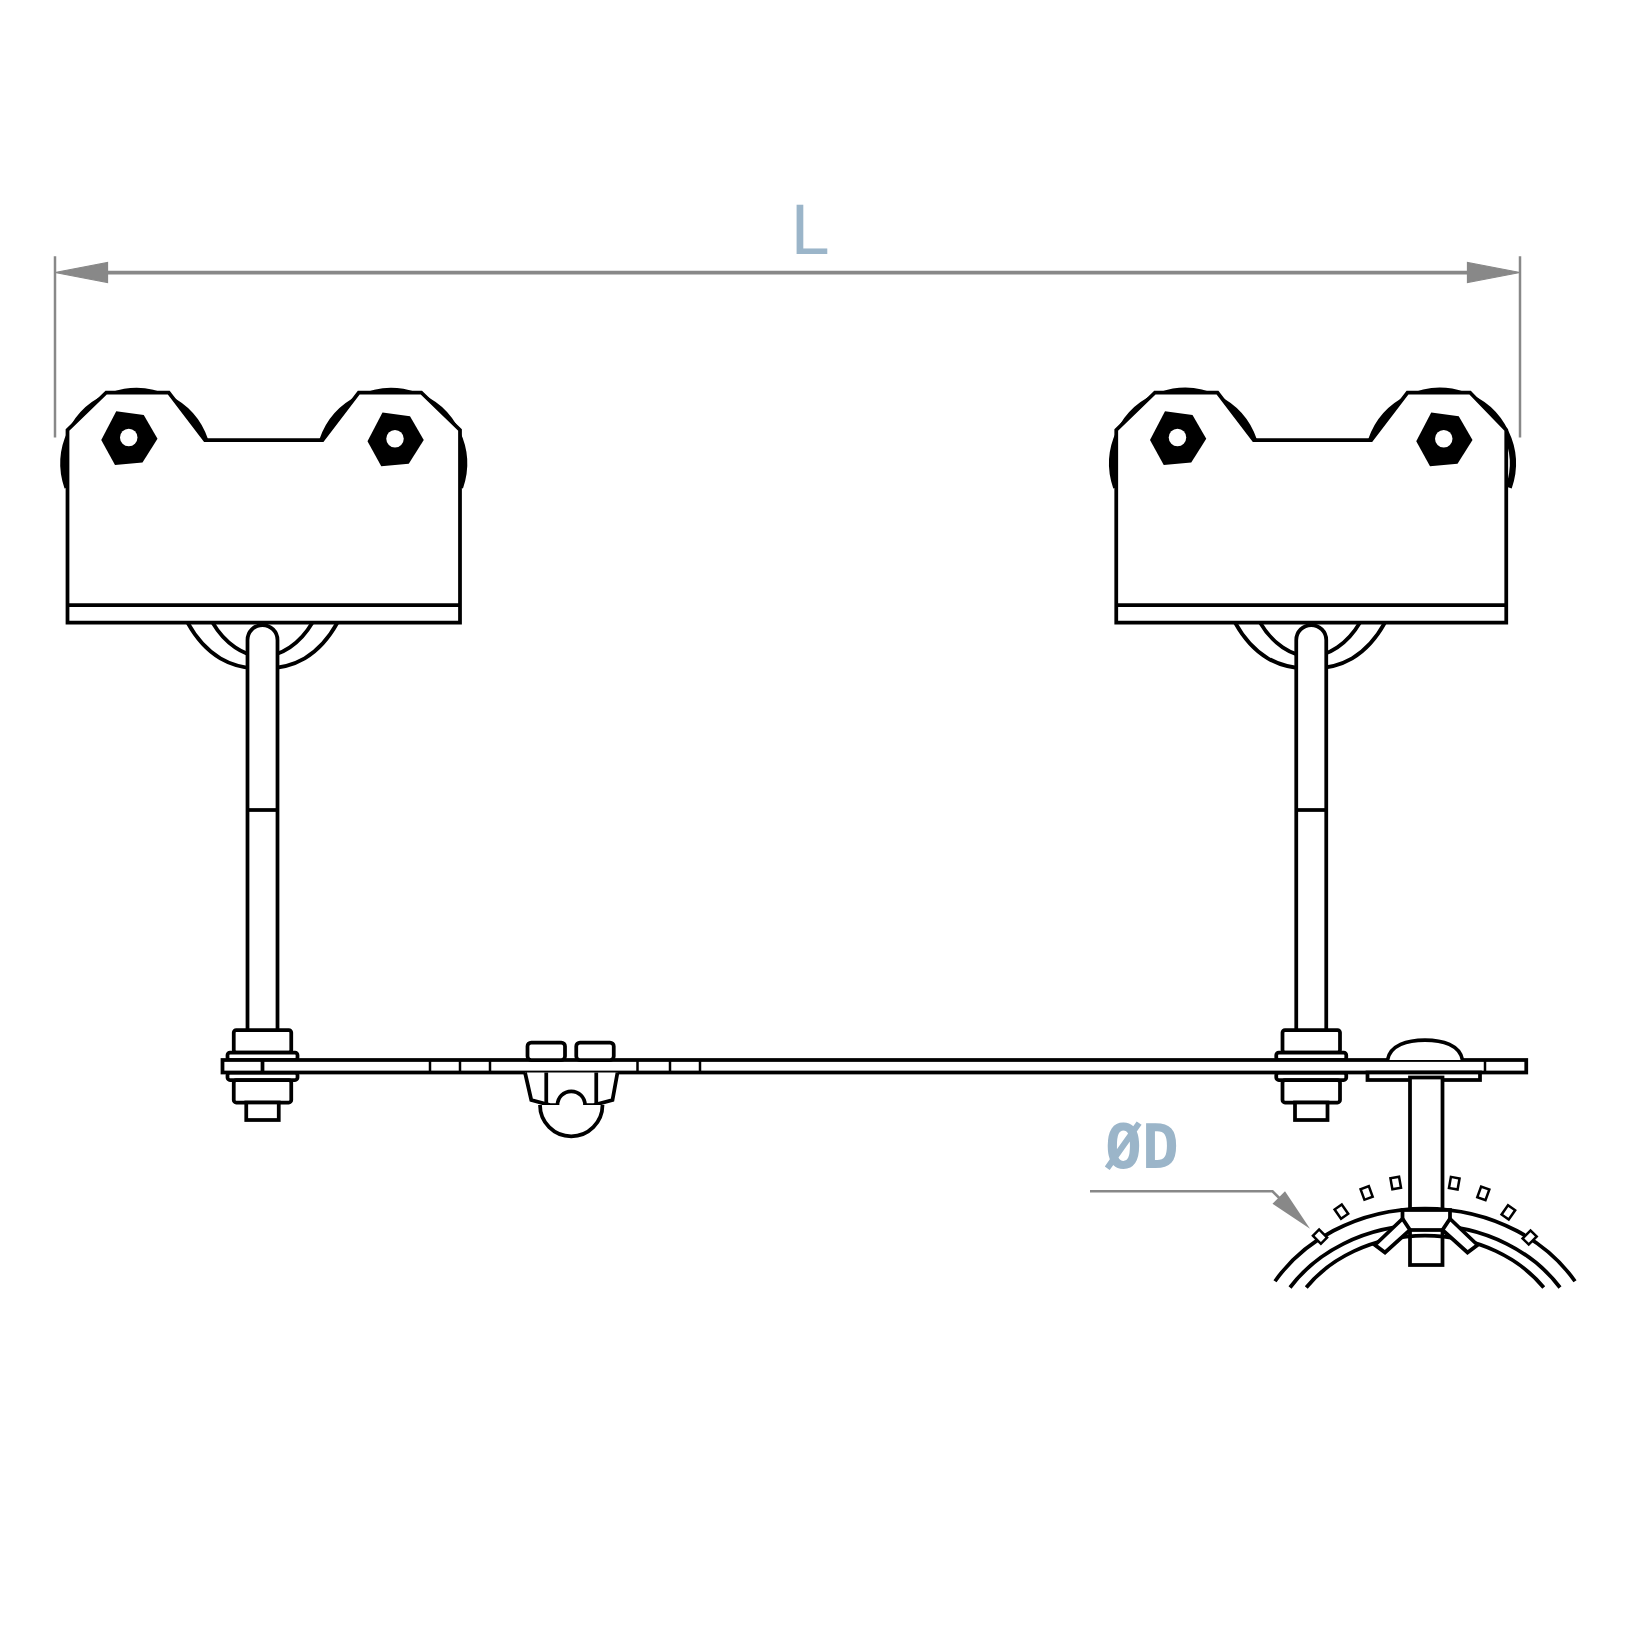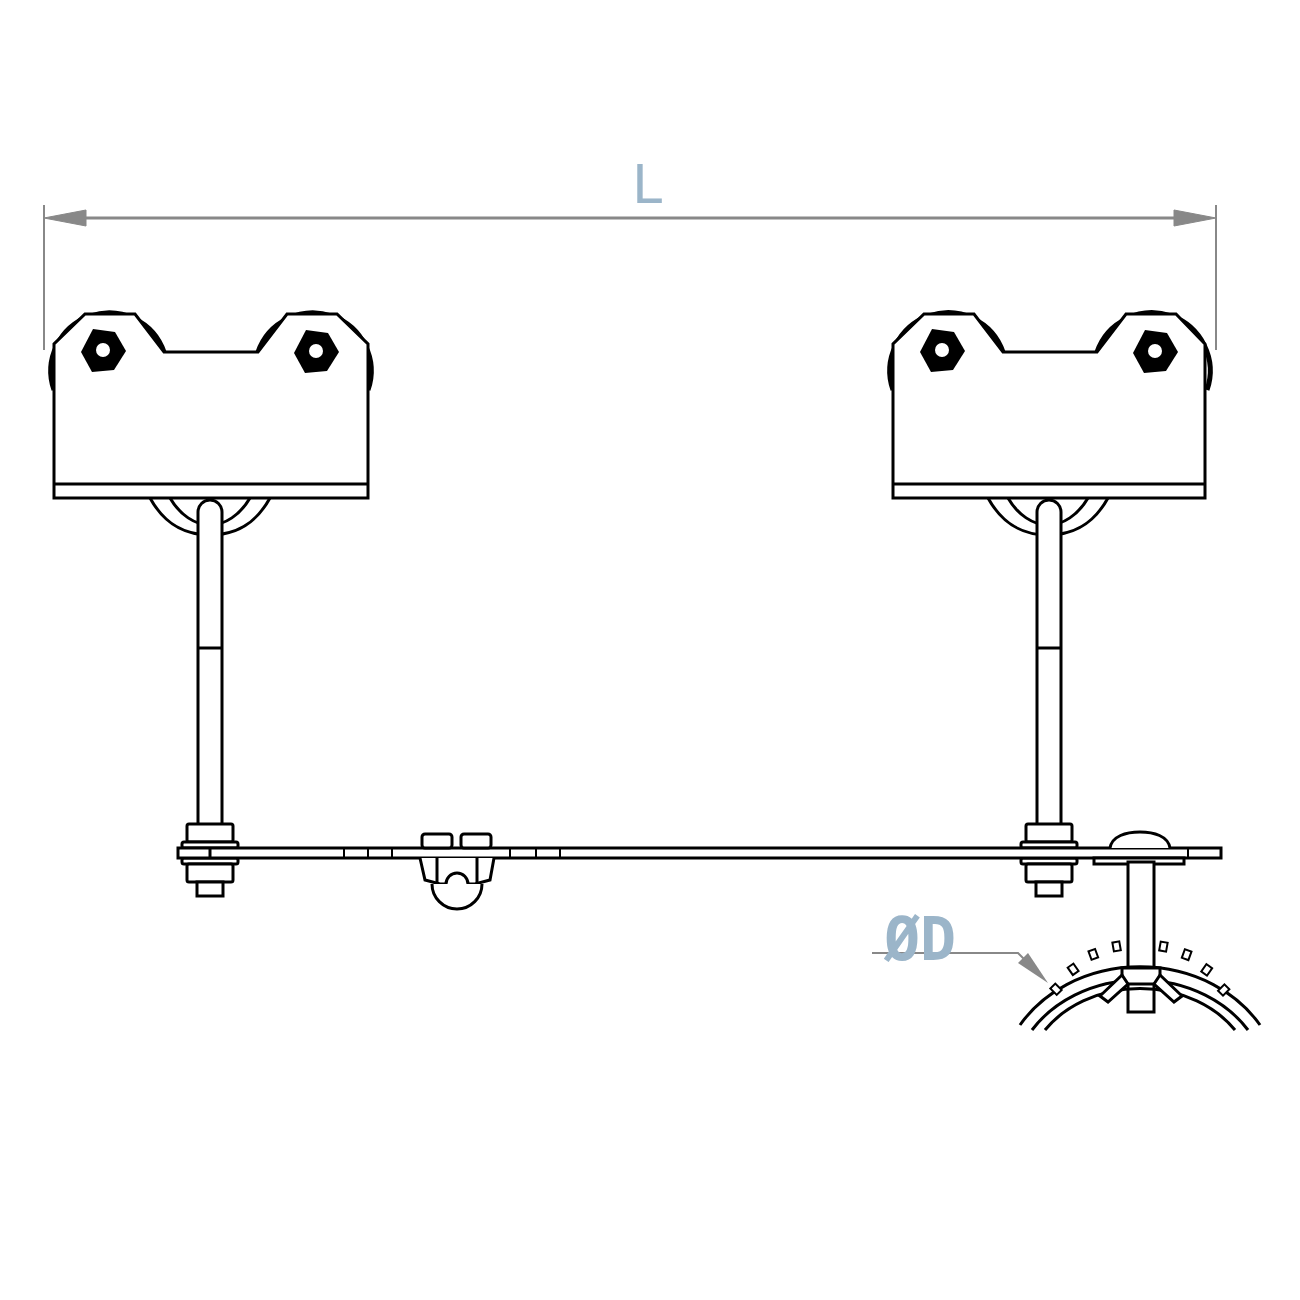--- a/index.html
+++ b/index.html
@@ -6,21 +6,21 @@
     body { width: 1300px; height: 1300px; position: relative; overflow: hidden; }
     #drawing { position: absolute; left: 0; top: 0; width: 1300px; height: 1300px; }
     .dim-label {
       position: absolute;
       font-family: "DejaVu Sans", sans-serif;
       font-weight: bold;
       color: #9bb5c9;
       line-height: 1;
     }
     #label-L { left: 632px; top: 158px; font-size: 54px; font-weight: normal; }
-    #label-D { left: 884px; top: 893px; font-size: 60px; font-family: "DejaVu Sans Mono", monospace; margin-top: 16px; }
+    #label-D { left: 884px; top: 893px; font-size: 49px; font-family: "DejaVu Sans Mono", monospace; }
   </style>
 </head>
 <body>
 
 <svg id="drawing" viewBox="0 0 1300 1300" xmlns="http://www.w3.org/2000/svg">
   <defs>
     <g id="hexnut">
       <polygon points="-10,-21 12,-18 23,1 11,20 -11,22 -22,2" fill="#000"></polygon>
       <circle r="7" fill="#fff"></circle>
     </g>

